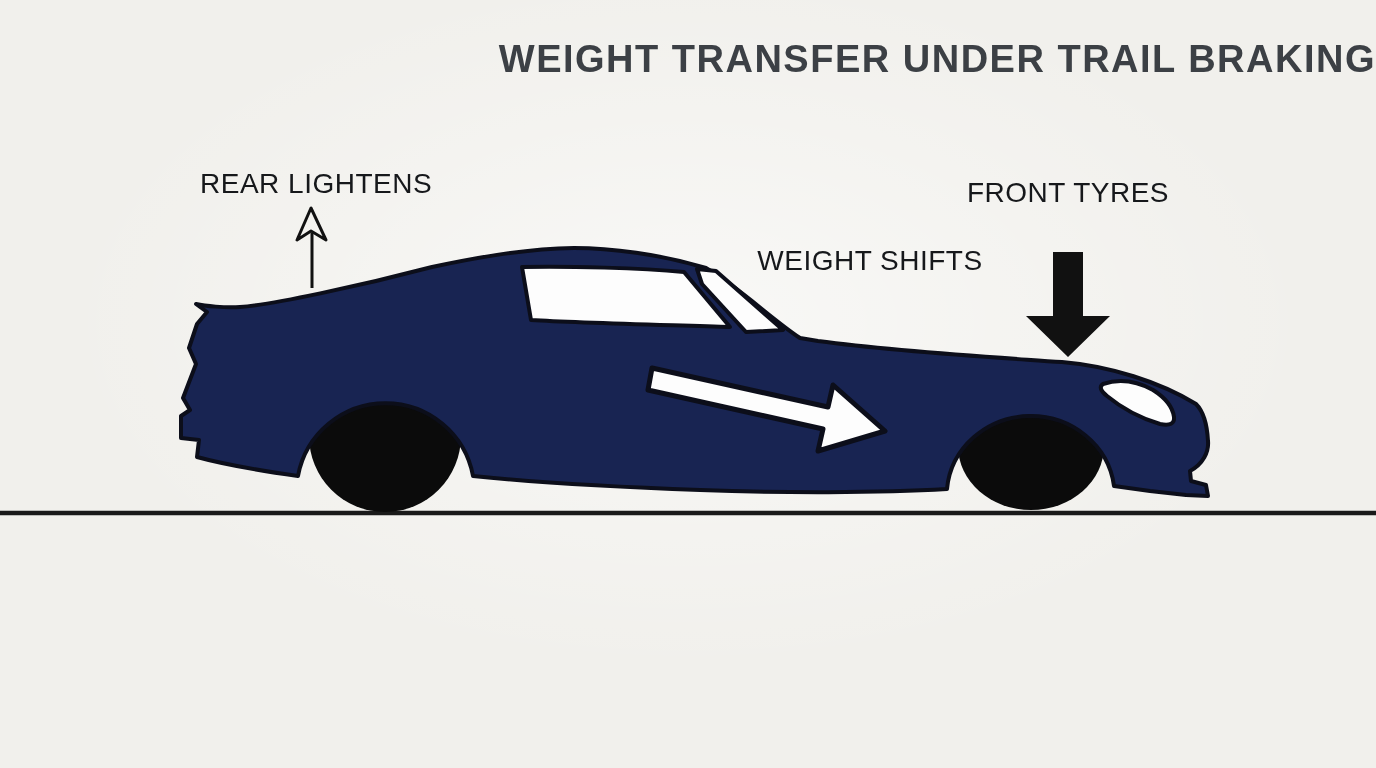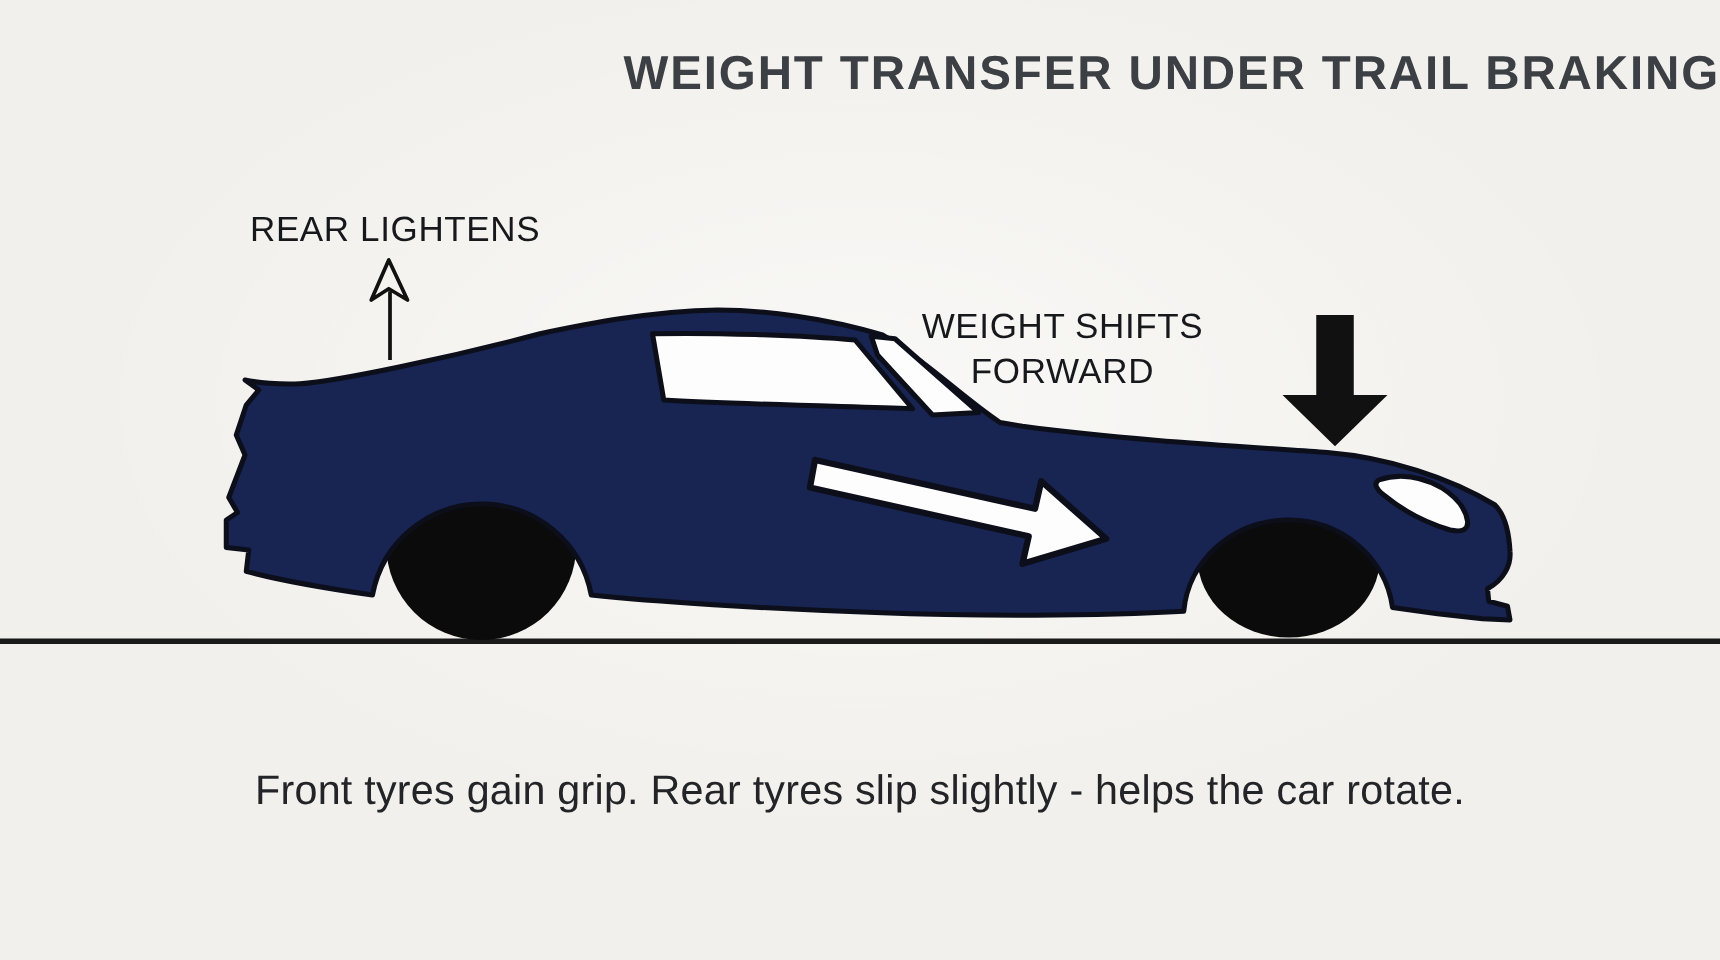--- a/index.html
+++ b/index.html
@@ -39,21 +39,21 @@
     color: var(--label-text, #16181b);
     font-size: 28px;
     letter-spacing: 0.5px;
     text-align: center;
     line-height: 36px;
     white-space: nowrap;
   }
 
   .anno-rear   { left: 200px; top: 166px; width: 230px; }
   .anno-front  { left: 948px; top: 175px; width: 240px; }
-  .anno-shift  { left: 720px; top: 243px; width: 260px; }
+  .anno-shift  { left: 740px; top: 243px; width: 260px; }
 
   .caption {
     position: absolute;
     top: 613px;
     left: 0;
     width: 100%;
     text-align: center;
     font-size: 33px;
     letter-spacing: 0.2px;
     color: var(--caption-text, #222428);
@@ -117,21 +117,20 @@
   </svg>
 
   <div class="page-title">WEIGHT TRANSFER UNDER TRAIL BRAKING</div>
 
   <div class="anno anno-rear">
     <span>REAR LIGHTENS</span>
   </div>
 
   <div class="anno anno-shift">
     <div>WEIGHT SHIFTS</div>
-    <div>FORWARD</div>
   </div>
 
   <div class="anno anno-front">
+    <div>FRONT TYRES</div>
   </div>
 
-  <div class="caption">Front tyres gain grip. Rear tyres slip slightly - helps the car rotate.</div>
 
 </div>
 
 </body></html>

